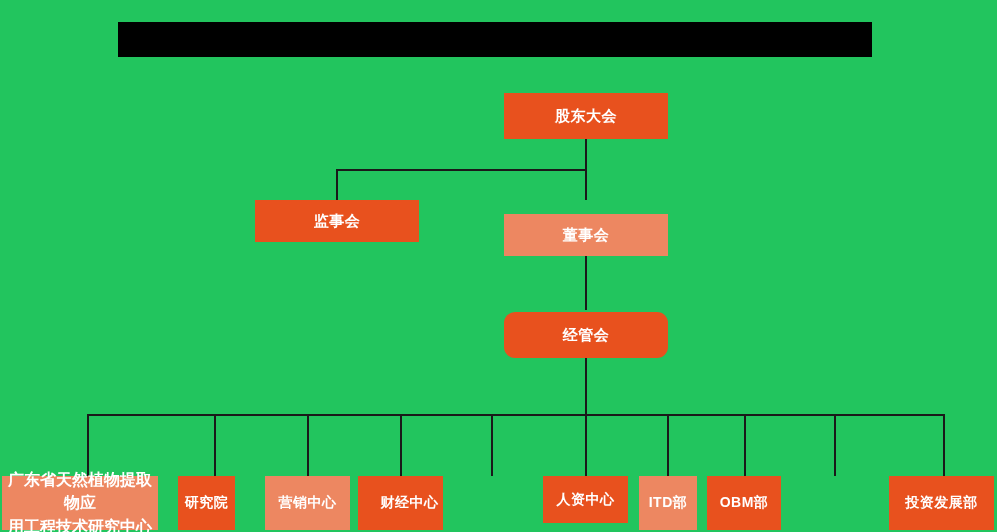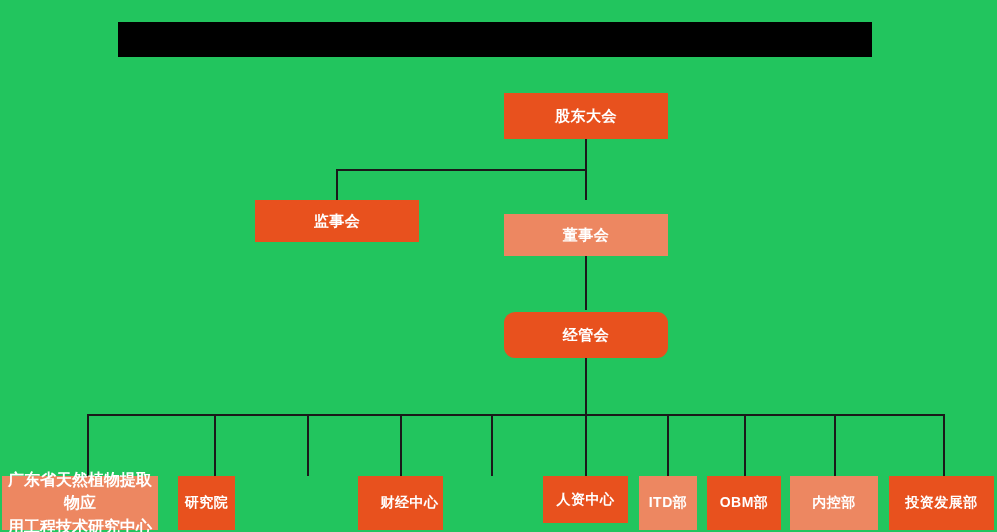--- a/index.html
+++ b/index.html
@@ -95,27 +95,27 @@
 
   <div class="node leaf light two-line" style="left:2px; top:476px; width:156px; height:54px;">
     <span>
       <span>广东省天然植物提取物应</span><br>
       <span>用工程技术研究中心</span>
     </span>
   </div>
 
   <div class="node leaf dark" style="left:178px; top:476px; width:57px; height:54px;">研究院</div>
 
+  <div class="node leaf light" style="left:265px; top:476px; width:85px; height:54px;">营销中心</div>
 
   <div class="node leaf dark" style="left:358px; top:476px; width:85px; height:54px;padding-left:18px;">财经中心</div>
 
 
   <div class="node leaf dark" style="left:543px; top:476px; width:85px; height:47px;">人资中心</div>
 
   <div class="node leaf light" style="left:639px; top:476px; width:58px; height:54px;">ITD部</div>
 
   <div class="node leaf dark" style="left:707px; top:476px; width:74px; height:54px;">OBM部</div>
 
-  <div class="node leaf light" style="left:790px; top:476px; width:88px; height:54px;">内控部</div>
 
   <div class="node leaf dark" style="left:889px; top:476px; width:105px; height:54px;">投资发展部</div>
 
 </div>
 
 </body></html>

